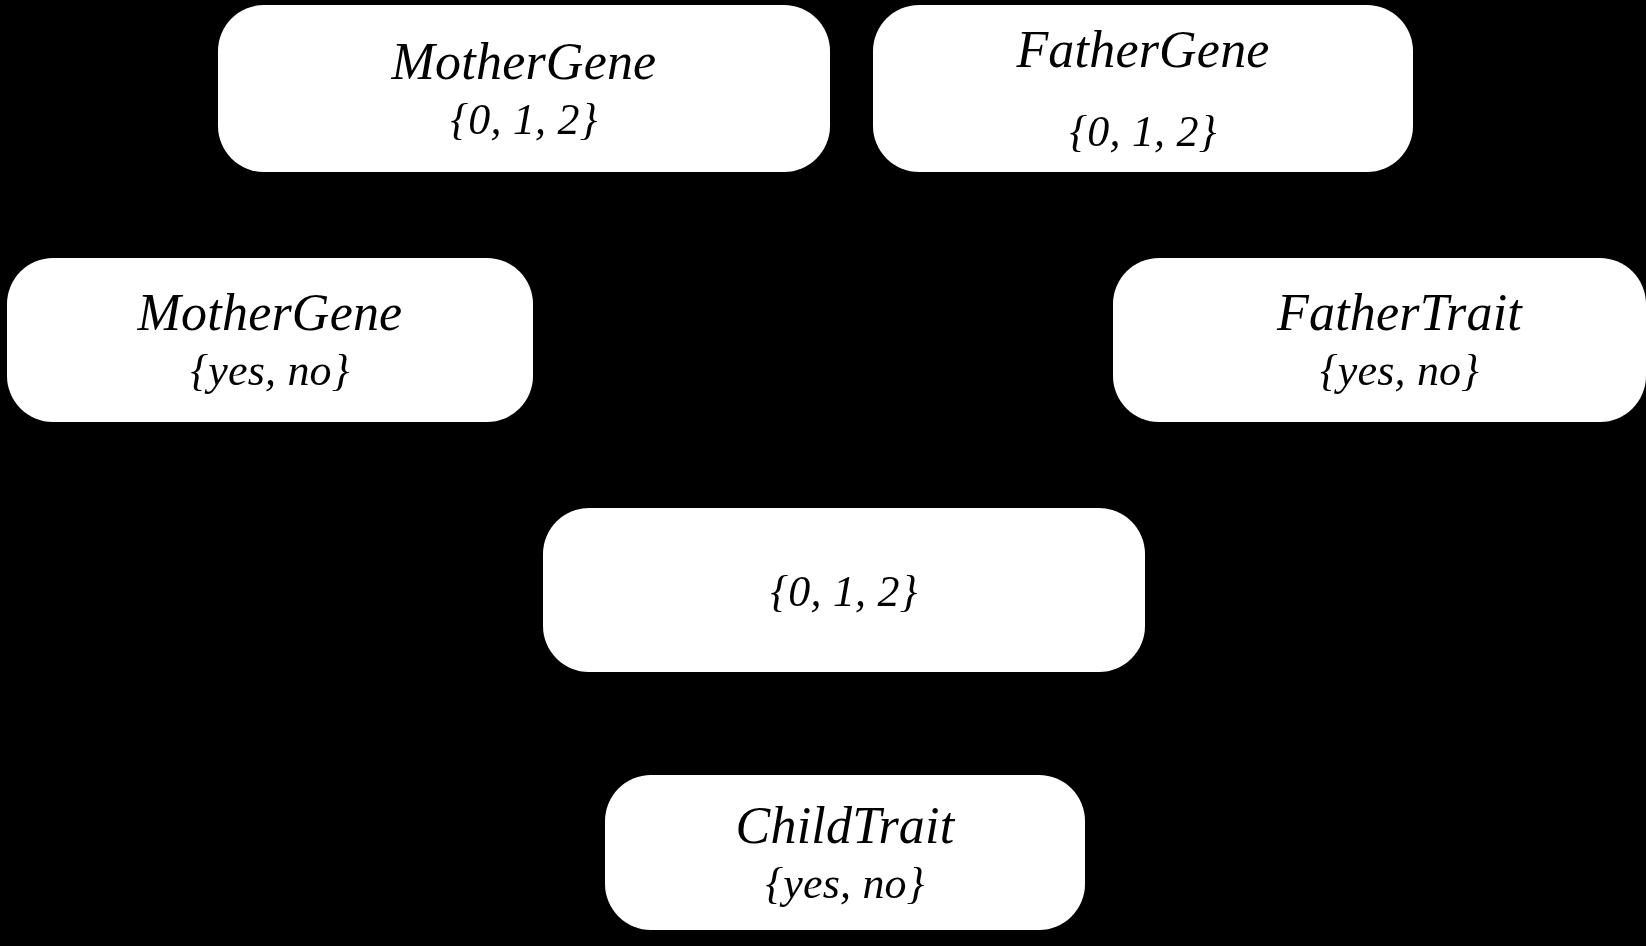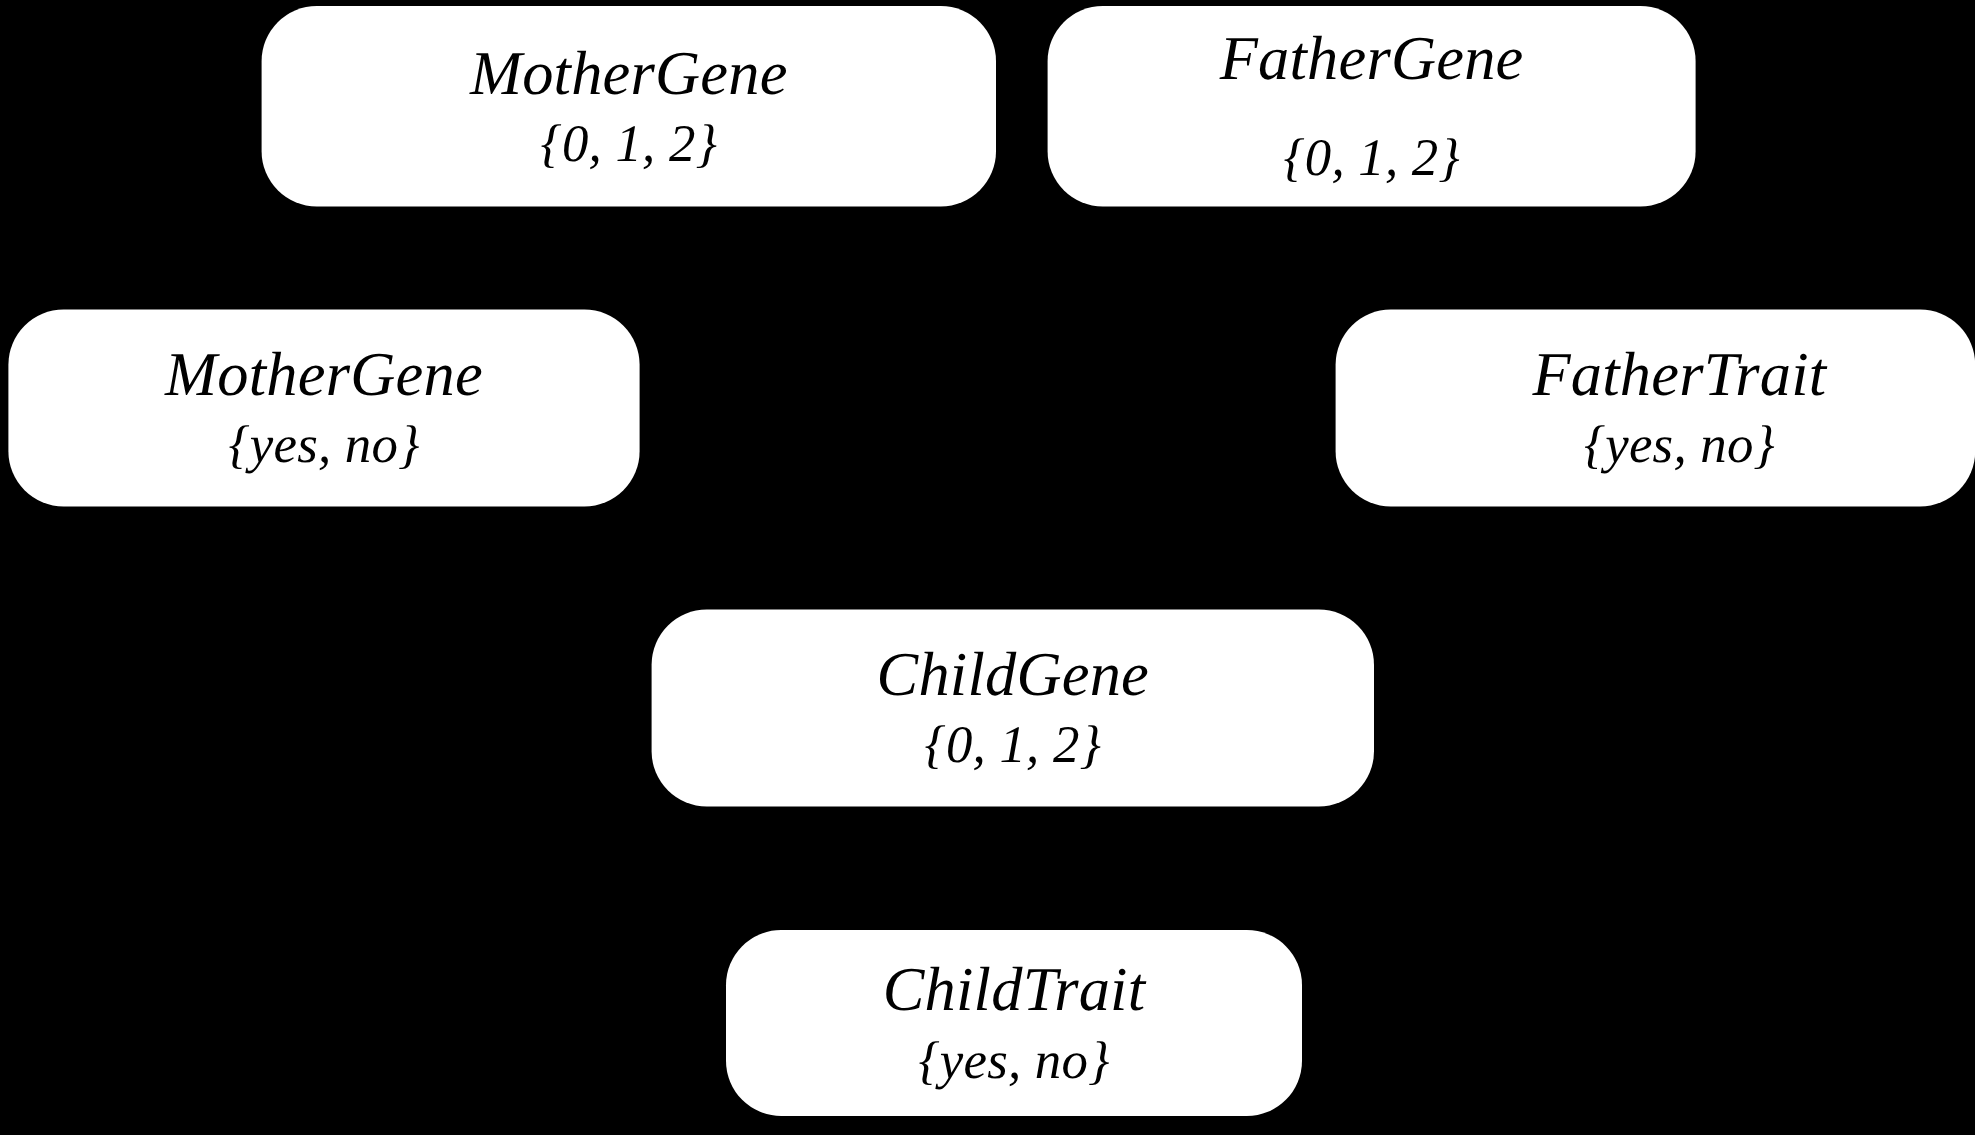--- a/index.html
+++ b/index.html
@@ -75,21 +75,20 @@
     <div class="node-name">MotherGene</div>
     <div class="node-domain">{yes, no}</div>
   </div>
 
   <div class="node" id="node-father-trait">
     <div class="node-name">FatherTrait</div>
     <div class="node-domain">{yes, no}</div>
   </div>
 
   <div class="node" id="node-child-gene">
-    <div class="node-name">ChildGene</div>
     <div class="node-domain">{0, 1, 2}</div>
   </div>
 
   <div class="node" id="node-child-trait">
     <div class="node-name">ChildTrait</div>
     <div class="node-domain">{yes, no}</div>
   </div>
 
 </div>
 

